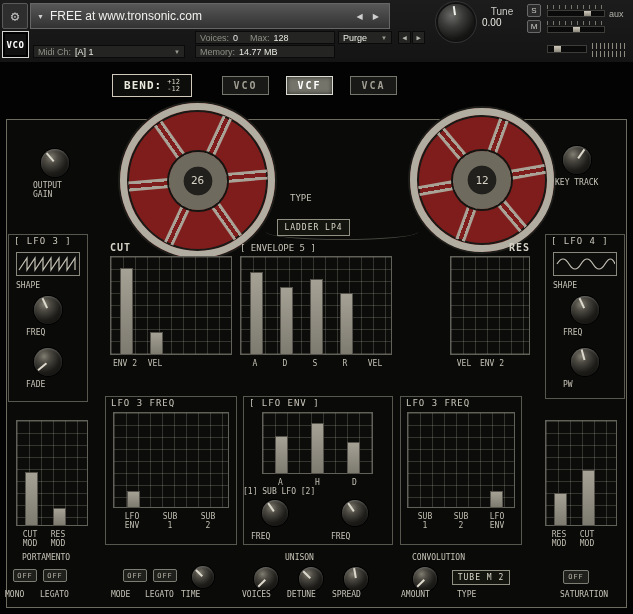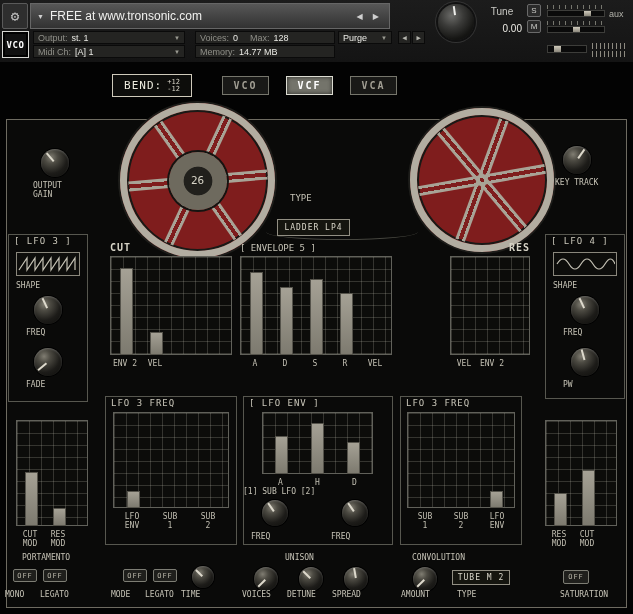--- a/index.html
+++ b/index.html
@@ -26,21 +26,21 @@
   .comb{position:absolute;background-image:repeating-linear-gradient(90deg,#8d8a80 0 1px,transparent 1px 4px)}
   .vco-logo{position:absolute;left:2px;top:31px;width:27px;height:27px;border:1px solid #d6d6d2;background:#101010;box-shadow:inset 0 0 0 2px #000;color:#fff;font-size:9px;font-weight:bold;letter-spacing:.5px;display:flex;align-items:center;justify-content:center}
   .kdrop{position:absolute;height:13px;background:#242422;border:1px solid #0a0a0a;display:flex;align-items:center;padding:0 4px;font-family:"Liberation Sans",sans-serif;font-size:9px}
   .kdrop .klab{color:#8f8f88;margin-right:4px}
   .kdrop .kval{color:#e9e9e4}
   .kdrop .darr{margin-left:auto;font-size:6px;color:#9a9a92}
   .navbtn{position:absolute;width:13px;height:13px;background:#242422;border:1px solid #0a0a0a;color:#b5b5ae;font-size:7px;display:flex;align-items:center;justify-content:center}
 
   
   .bendbox{position:absolute;left:112px;top:74px;width:80px;height:23px;border:1px solid #cfcabb;background:#0d0d0b;display:flex;align-items:center;justify-content:center;gap:5px}
-  .bendbox .bl{font-size:11px;font-weight:normal;color:#eceadd;letter-spacing:1px}
+  .bendbox .bl{font-size:11px;font-weight:bold;color:#eceadd;letter-spacing:1px}
   .bendbox .bv{display:flex;flex-direction:column;font-size:7px;line-height:7px;color:#d8d5c8;text-align:center}
   .tab{position:absolute;width:47px;height:19px;border:1px solid #76766c;background:#191917;color:#a09d92;font-size:10px;font-weight:bold;letter-spacing:2px;display:flex;align-items:center;justify-content:center}
   .tab.active{background:#74746b;color:#ffffff;border:1px solid #dcdcd2;box-shadow:inset 0 0 4px #2c2c28}
 
   
   .frame{position:absolute;left:6px;top:119px;width:621px;height:489px;border:1px solid #6e6b61;background:#0a0a09}
 
   
   .wheel{position:absolute;border-radius:50%;background:#7f1d1d;box-shadow:0 0 0 2px #1d1d1a}
   .wrim{position:absolute;inset:0;border-radius:50%;border:7px solid #b2ada1;box-shadow:inset 0 0 0 2px #191916}
@@ -95,44 +95,39 @@
       <span class="nav">◀ ▶</span>
     </div>
 
     <div class="sm-btn" style="left:527px;top:4px">S</div>
     <div class="sm-btn" style="left:527px;top:20px">M</div>
 
     <div class="tknob">
         <i></i>
       </div>
     <div class="hlab" style="left:482px;top:6px;width:40px;text-align:center">Tune</div>
-    <div class="hval" style="left:482px;top:23px;width:40px;text-align:right">0.00</div>
+    <div class="hval" style="left:482px;top:17px;width:40px;text-align:left">0.00</div>
 
     <div class="ticks" style="left:547px;top:5px;width:58px;height:4px"></div>
     <div class="groove" style="left:547px;top:10px;width:58px;height:7px">
         <div class="handle" style="left:36px"></div>
       </div>
     <div class="hlab" style="left:609px;top:9px;font-size:9px;color:#b2b2aa">aux</div>
     <div class="ticks" style="left:547px;top:21px;width:58px;height:4px"></div>
     <div class="groove" style="left:547px;top:26px;width:58px;height:7px">
         <div class="handle" style="left:25px"></div>
       </div>
     <div class="groove" style="left:547px;top:45px;width:40px;height:8px">
         <div class="handle" style="left:6px"></div>
       </div>
     <div class="comb" style="left:592px;top:43px;width:36px;height:6px"></div>
     <div class="comb" style="left:592px;top:51px;width:36px;height:6px"></div>
 
     <div class="vco-logo">VCO</div>
 
-    <div class="kdrop" style="left:33px;top:31px;width:152px">
-      <span class="klab">Output:</span>
-      <span class="kval">st. 1</span>
-      <span class="darr">▼</span>
-    </div>
     <div class="kdrop" style="left:33px;top:45px;width:152px">
       <span class="klab">Midi Ch:</span>
       <span class="kval">[A] 1</span>
       <span class="darr">▼</span>
     </div>
     <div class="kdrop" style="left:195px;top:31px;width:140px">
       <span class="klab">Voices:</span>
       <span class="kval">0</span>
       <span class="klab" style="margin-left:12px">Max:</span>
       <span class="kval">128</span>
@@ -171,20 +166,23 @@
     <div class="whub">
       <span class="wval">26</span>
     </div>
   </div>
 
   <div class="wheel" style="left:410px;top:108px;width:144px;height:144px">
     <div class="wrim"></div>
     <div class="wspoke" style="transform:rotate(80deg)"></div>
     <div class="wspoke" style="transform:rotate(200deg)"></div>
     <div class="wspoke" style="transform:rotate(320deg)"></div>
+    <div class="whub">
+      <span class="wval">12</span>
+    </div>
   </div>
 
   <div class="knob" style="left:41px;top:149px;width:28px;height:28px;--rot:-40deg">
       <i></i>
     </div>
   <div class="lab" style="left:33px;top:181px;width:44px">OUTPUT GAIN</div>
   <div class="knob" style="left:563px;top:146px;width:28px;height:28px;--rot:35deg">
       <i></i>
     </div>
   <div class="lab" style="left:555px;top:178px;width:44px">KEY TRACK</div>

